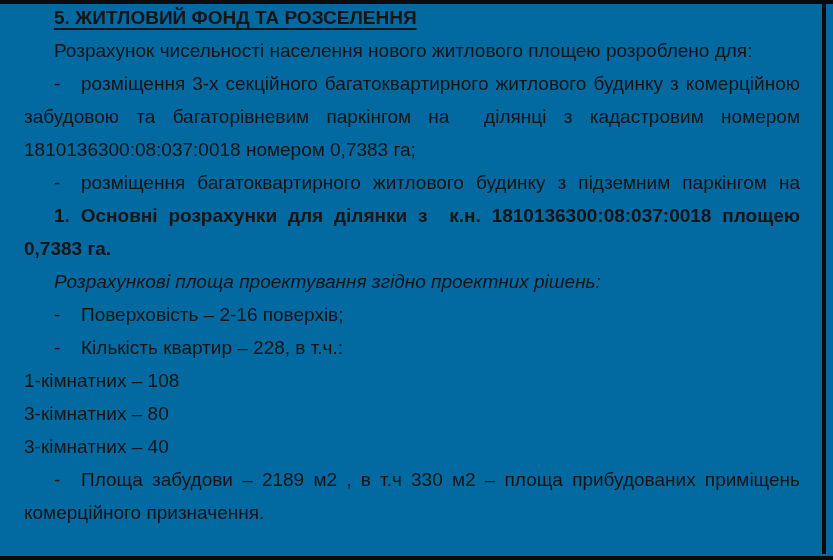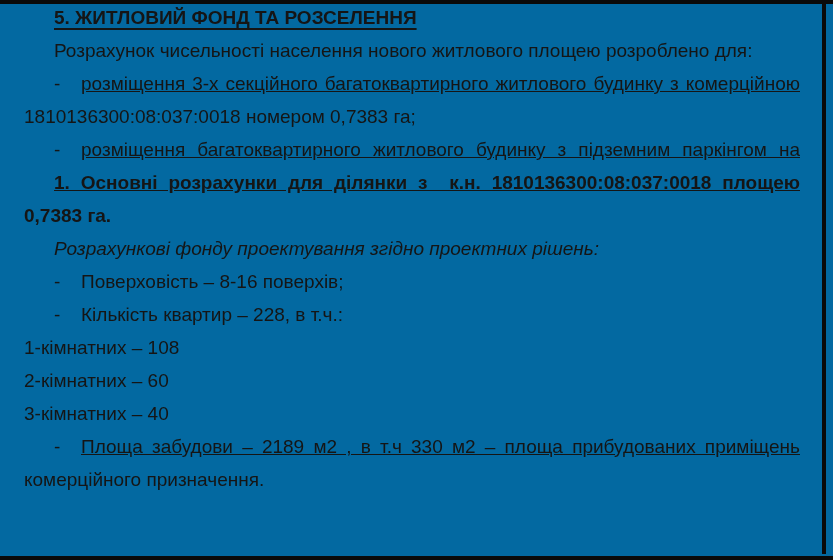--- a/index.html
+++ b/index.html
@@ -23,21 +23,21 @@
     color:#151515;
     font-size:19px;
     line-height:33px;
   }
   .ln {
     white-space:pre-wrap;
     height:33px;
     overflow:hidden;
   }
   .ind  { padding-left:30px; }
-  .jst  { text-align:justify; text-align-last:justify;text-decoration:underline; }
+  .jst  { text-align:justify; text-align-last:justify; }
   .bold { font-weight:bold; }
   .italic { font-style:italic; }
   .dash { display:inline-block; width:27px; }
   .heading-text {
     font-weight:bold;
     text-decoration:underline;
     text-decoration-thickness:2px;
     text-underline-offset:4px;
   }
 </style>
@@ -50,41 +50,42 @@
   <div class="frame-bottom"></div>
 
   <div class="content">
 
     <div class="ln ind"><span class="heading-text">5. ЖИТЛОВИЙ ФОНД ТА РОЗСЕЛЕННЯ</span></div>
 
     <div class="ln ind">Розрахунок чисельності населення нового житлового площею розроблено для:</div>
 
     <div>
       <div class="ln ind jst"><span class="dash">-</span><span>розміщення 3-х секційного багатоквартирного житлового будинку з комерційною</span></div>
+      <div class="ln jst">забудовою та багаторівневим паркінгом на  ділянці з кадастровим номером</div>
       <div class="ln">1810136300:08:037:0018 номером 0,7383 га;</div>
     </div>
 
     <div>
       <div class="ln ind jst"><span class="dash">-</span><span>розміщення багатоквартирного житлового будинку з підземним паркінгом на</span></div>
     </div>
 
     <div class="bold">
       <div class="ln ind jst">1. Основні розрахунки для ділянки з  к.н. 1810136300:08:037:0018 площею</div>
       <div class="ln">0,7383 га.</div>
     </div>
 
-    <div class="ln ind italic">Розрахункові фонду проектування згідно проектних рішень:</div>
+    <div class="ln ind italic">Розрахункові площа проектування згідно проектних рішень:</div>
 
-    <div class="ln ind"><span class="dash">-</span><span>Поверховість – 8-16 поверхів;</span></div>
+    <div class="ln ind"><span class="dash">-</span><span>Поверховість – 2-16 поверхів;</span></div>
 
     <div class="ln ind"><span class="dash">-</span><span>Кількість квартир – 228, в т.ч.:</span></div>
 
     <div class="ln">1-кімнатних – 108</div>
 
-    <div class="ln">2-кімнатних – 60</div>
+    <div class="ln">3-кімнатних – 80</div>
 
     <div class="ln">3-кімнатних – 40</div>
 
     <div>
       <div class="ln ind jst"><span class="dash">-</span><span>Площа забудови – 2189 м2 , в т.ч 330 м2 – площа прибудованих приміщень</span></div>
       <div class="ln">комерційного призначення.</div>
     </div>
 
   </div>
 </div>

